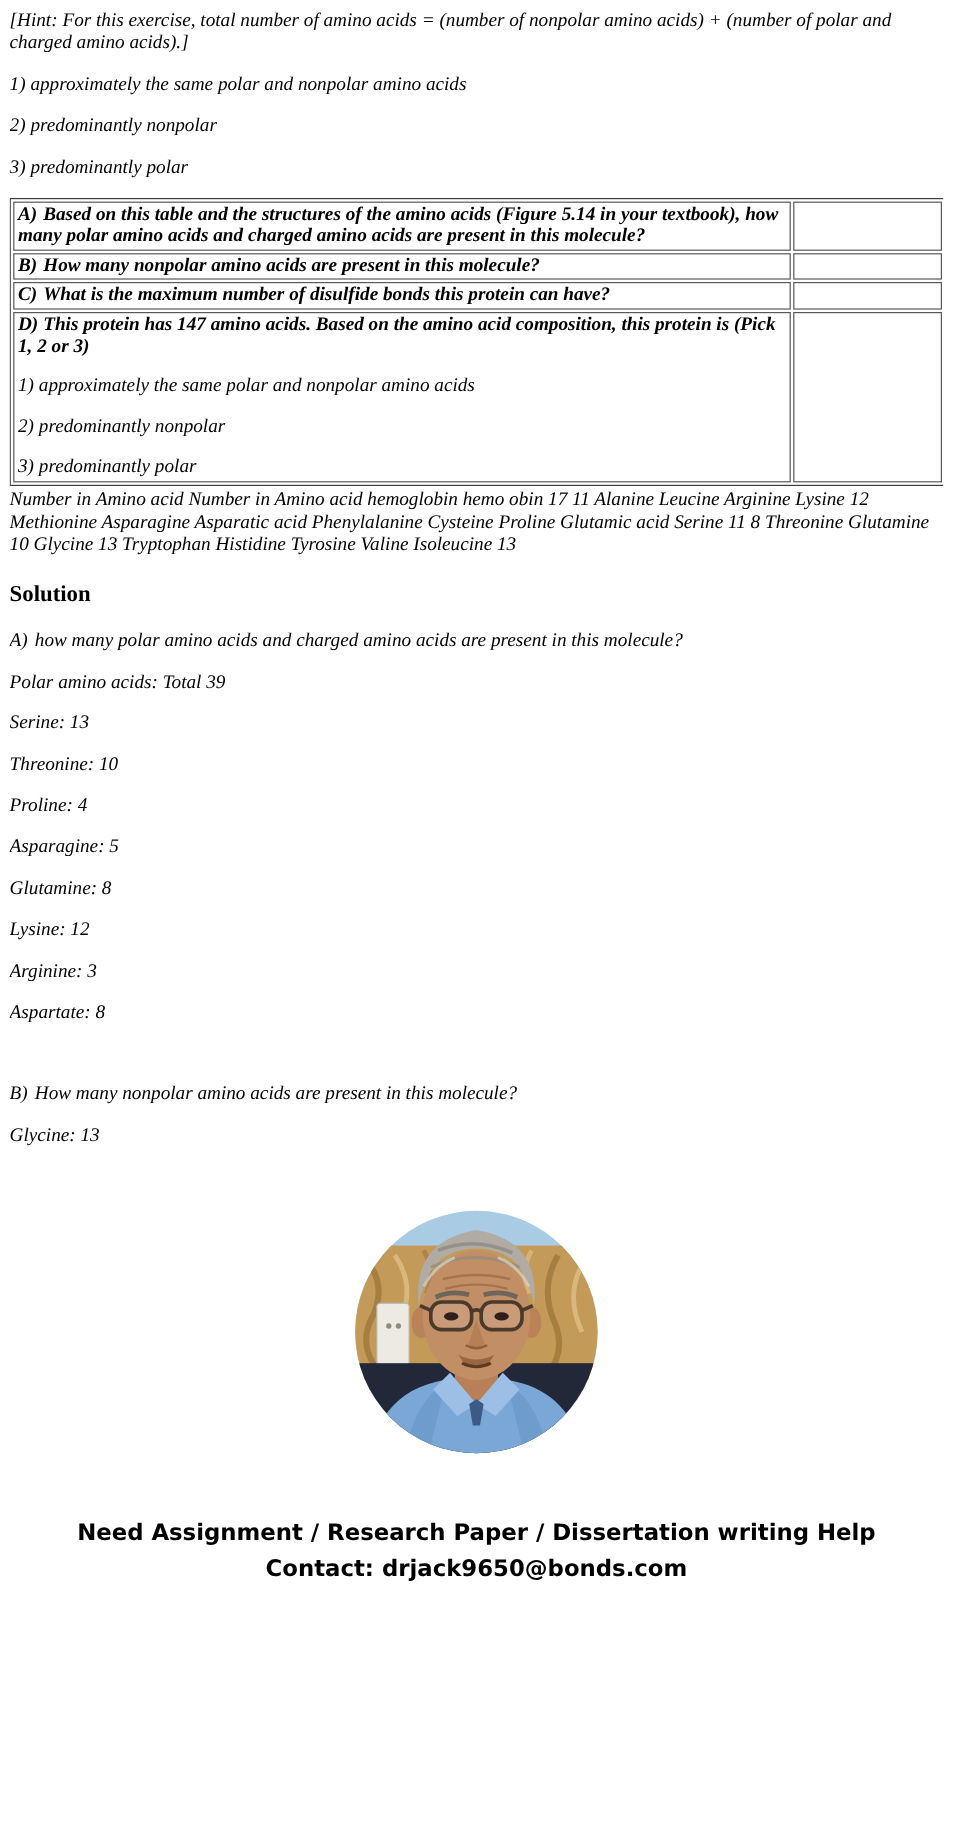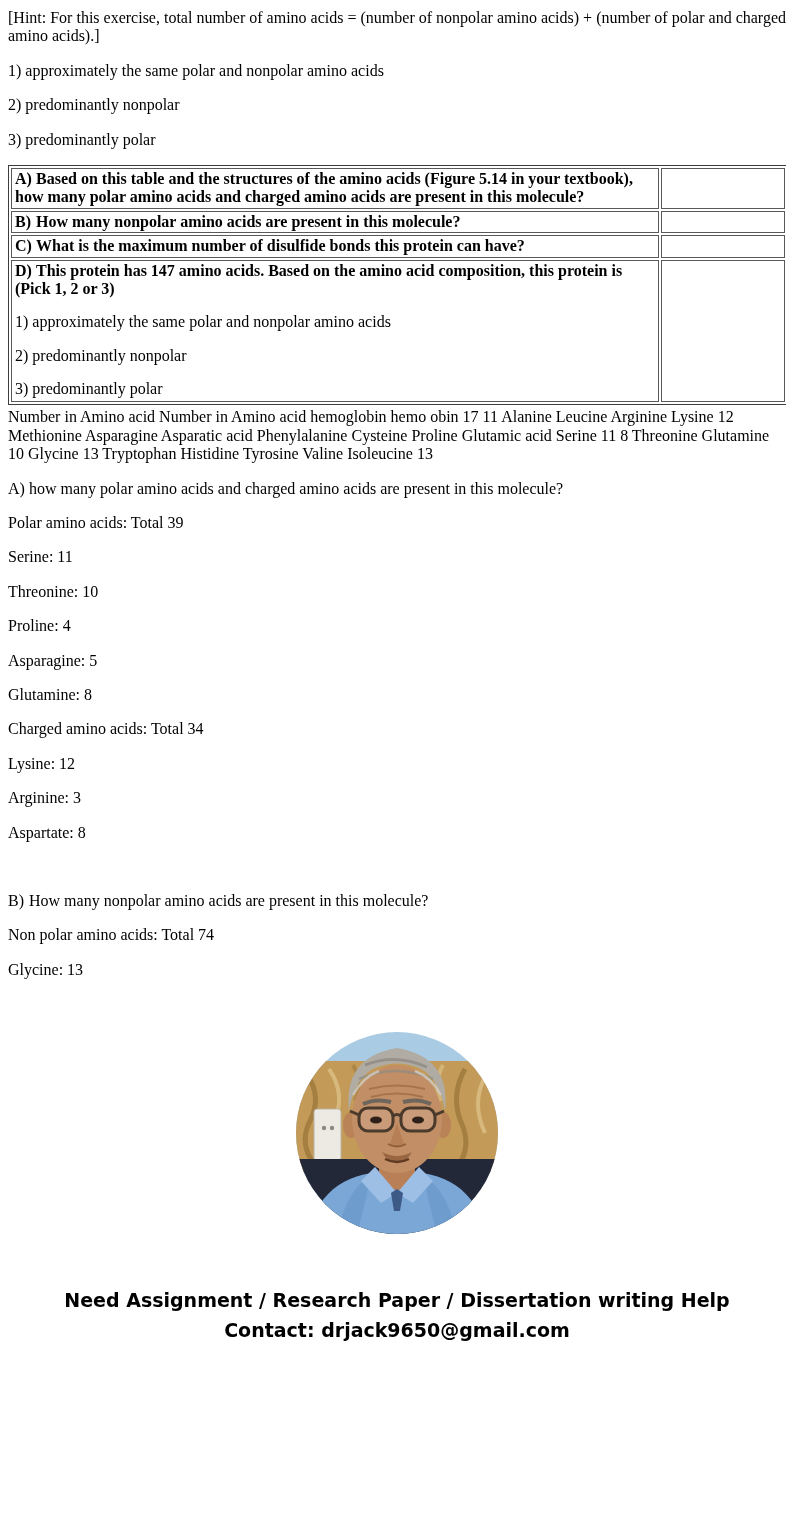--- a/index.html
+++ b/index.html
@@ -4,21 +4,21 @@
 <style>
   html, body { background: #ffffff; }
   body {
     margin: 8px;
     width: 778px;
     color: #000000;
     font-family: "Liberation Serif", "DejaVu Serif", serif;
     font-size: 16px;
     line-height: 1.15;
   }
-  p { margin: 16px 0; }
+  p { margin: 16px 0; font-style: italic; }
   p.first { margin-top: 1px; }
 
   
   table.qtable {
     border-collapse: separate;
     border-spacing: 2px;
     border: 1px solid #3d3d3d;
     width: 778px;
     table-layout: fixed;
     margin: 0;
@@ -106,39 +106,38 @@
           <p class="q-opt">2) predominantly nonpolar</p>
           <p class="q-opt">3) predominantly polar</p>
         </td>
         <td></td>
       </tr>
     </tbody>
   </table>
 
   <p class="comp-text">Number in Amino acid Number in Amino acid hemoglobin hemo obin 17 11 Alanine Leucine Arginine Lysine 12 Methionine Asparagine Asparatic acid Phenylalanine Cysteine Proline Glutamic acid Serine 11 8 Threonine Glutamine 10 Glycine 13 Tryptophan Histidine Tyrosine Valine Isoleucine 13</p>
 
+  <h3 class="sol-heading">Solution</h3>
 
   <p class="sol-q"><span class="q-label">A)</span><span>how many polar amino acids and charged amino acids are present in this molecule?</span></p>
 
   <p>Polar amino acids: Total 39</p>
-  <p>Serine: 11</p>
+  <p>Serine: 13</p>
   <p>Threonine: 10</p>
   <p>Proline: 4</p>
   <p>Asparagine: 5</p>
   <p>Glutamine: 8</p>
-  <p>Charged amino acids: Total 34</p>
   <p>Lysine: 12</p>
   <p>Arginine: 3</p>
   <p>Aspartate: 8</p>
 
   <p class="blank"></p>
 
   <p class="sol-q"><span class="q-label">B)</span><span>How many nonpolar amino acids are present in this molecule?</span></p>
 
-  <p>Non polar amino acids: Total 74</p>
   <p>Glycine: 13</p>
 
   <div class="avatar-wrap">
     <svg width="204" height="204" viewBox="0 0 204 204" aria-hidden="true">
       <defs>
         <clipPath id="avclip">
             <circle cx="102" cy="102" r="101"></circle>
           </clipPath>
       </defs>
       <g clip-path="url(#avclip)">
@@ -198,16 +197,16 @@
         <path d="M93,113 q9,5 18,0" stroke="#8f6038" stroke-width="2" fill="none"></path>
 
         <path d="M87,121 q15,8 30,0 q-6,11 -15,11 q-9,0 -15,-11" fill="#8a5a36" opacity="0.75"></path>
         <path d="M90,128 q12,6 24,0" stroke="#5f3a22" stroke-width="2.5" fill="none"></path>
       </g>
     </svg>
   </div>
 
   <div class="footer-ad">
     <div>Need Assignment / Research Paper / Dissertation writing Help</div>
-    <div>Contact: drjack9650@gmail.com</div>
+    <div>Contact: drjack9650@bonds.com</div>
   </div>
 
 </div>
 
 </body></html>

